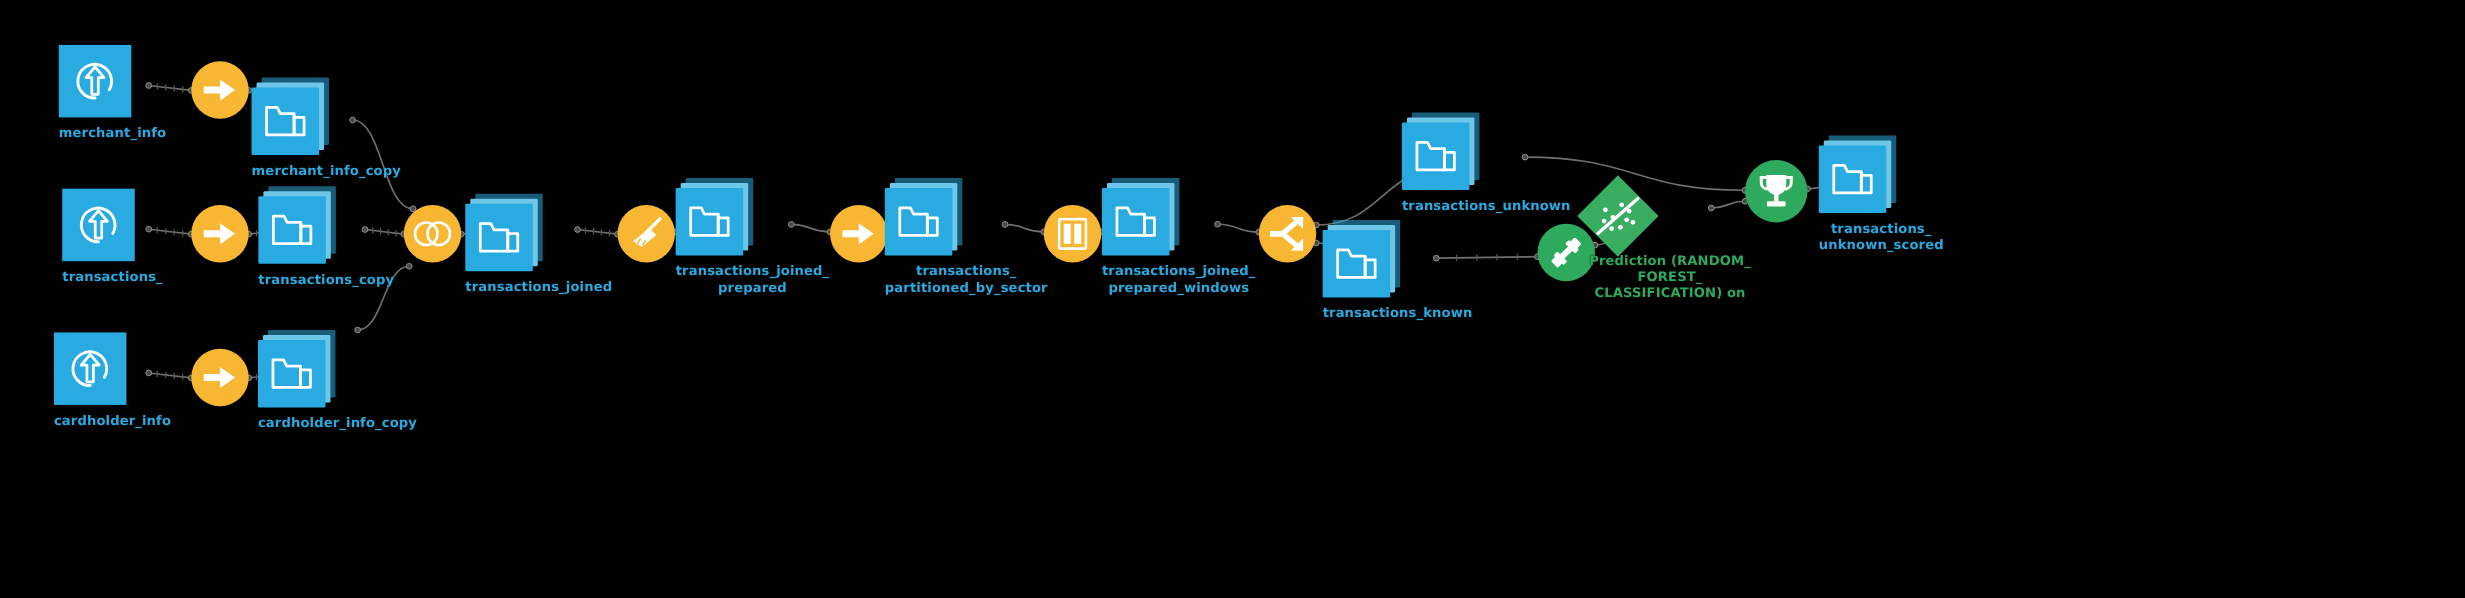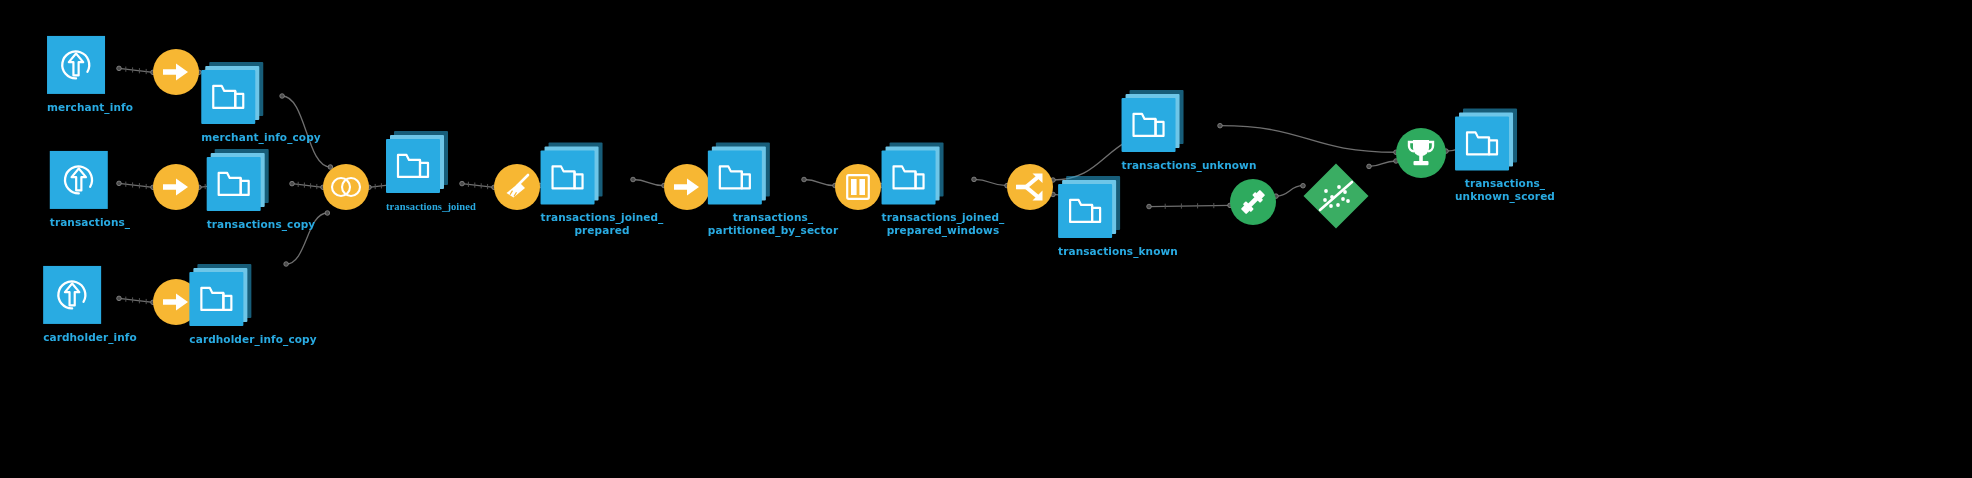--- a/index.html
+++ b/index.html
@@ -309,21 +309,21 @@
     </div>
     <div class="node" style="left: 176px; top: 305px;">
       <div class="circ">
         <svg width="28" height="22" viewBox="0 0 28 22">
       <path d="M1 11 L17 11" stroke="#fff" stroke-width="5.5" stroke-linecap="butt"></path>
       <path d="M14 2.5 L26 11 L14 19.5 Z" fill="#fff"></path>
     </svg>
       </div>
       <div class="label op"></div>
     </div>
-    <div class="node" style="left: 253px; top: 305px;">
+    <div class="node" style="left: 270px; top: 305px;">
       <div class="ds">
         <div class="sheet s3"></div>
         <div class="sheet s2"></div>
         <div class="sheet s1" style="display:flex;align-items:center;justify-content:center;">
           <svg width="34" height="30" viewBox="0 0 34 30">
       <path d="M2 4 L2 26 L24 26 L24 9 L13 9 L10.5 4 Z" fill="none" stroke="#fff" stroke-width="2.2" stroke-linejoin="round"></path>
       <path d="M24 9 L24 26 L32 26 L32 12 L23 12" fill="none" stroke="#fff" stroke-width="2.2" stroke-linejoin="round"></path>
     </svg>
         </div>
       </div>
@@ -331,21 +331,21 @@
     </div>
     <div class="node" style="left: 346px; top: 190px;">
       <div class="circ">
         <svg width="32" height="22" viewBox="0 0 32 22">
       <circle cx="11" cy="11" r="9" fill="none" stroke="#fff" stroke-width="2.1"></circle>
       <circle cx="21" cy="11" r="9" fill="none" stroke="#fff" stroke-width="2.1"></circle>
     </svg>
       </div>
       <div class="label op"></div>
     </div>
-    <div class="node" style="left: 431px; top: 172px; font-family: Liberation Serif, serif;">
+    <div class="node" style="left: 431px; top: 196px;">
       <div class="ds">
         <div class="sheet s3"></div>
         <div class="sheet s2"></div>
         <div class="sheet s1" style="display:flex;align-items:center;justify-content:center;">
           <svg width="34" height="30" viewBox="0 0 34 30">
       <path d="M2 4 L2 26 L24 26 L24 9 L13 9 L10.5 4 Z" fill="none" stroke="#fff" stroke-width="2.2" stroke-linejoin="round"></path>
       <path d="M24 9 L24 26 L32 26 L32 12 L23 12" fill="none" stroke="#fff" stroke-width="2.2" stroke-linejoin="round"></path>
     </svg>
         </div>
       </div>
@@ -482,20 +482,23 @@
       <circle cx="17" cy="22" r="1.9" fill="#fff"></circle>
       <circle cx="10" cy="25" r="1.9" fill="#fff"></circle>
       <circle cx="16" cy="31" r="1.9" fill="#fff"></circle>
       <circle cx="23" cy="30" r="1.9" fill="#fff"></circle>
       <circle cx="24" cy="12" r="1.9" fill="#fff"></circle>
       <circle cx="30" cy="17" r="1.9" fill="#fff"></circle>
       <circle cx="28" cy="24" r="1.9" fill="#fff"></circle>
       <circle cx="33" cy="26" r="1.9" fill="#fff"></circle>
     </svg>
       </div>
+      <div class="label green">Prediction (RANDOM_
+FOREST_
+CLASSIFICATION) on</div>
     </div>
     <div class="node" style="left: 1421px; top: 156px;">
       <div class="circ green big">
         <svg width="32" height="30" viewBox="0 0 32 30">
       <path d="M8 2 L24 2 L24 10 A8 8 0 0 1 8 10 Z" fill="#fff"></path>
       <path d="M8 4 L4 4 L4 8 A5.5 5.5 0 0 0 9 13.4" fill="none" stroke="#fff" stroke-width="2.4"></path>
       <path d="M24 4 L28 4 L28 8 A5.5 5.5 0 0 1 23 13.4" fill="none" stroke="#fff" stroke-width="2.4"></path>
       <rect x="14.2" y="16" width="3.6" height="7" fill="#fff"></rect>
       <rect x="8.5" y="23" width="15" height="4.2" rx="1" fill="#fff"></rect>
     </svg>

